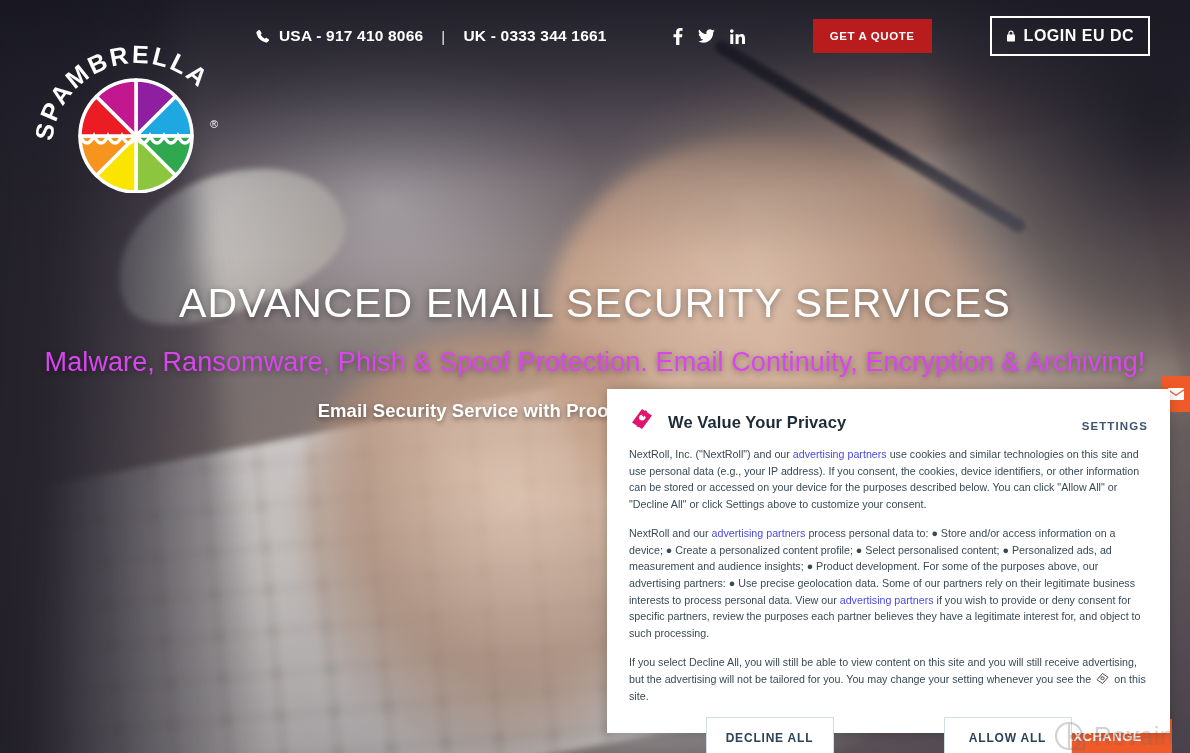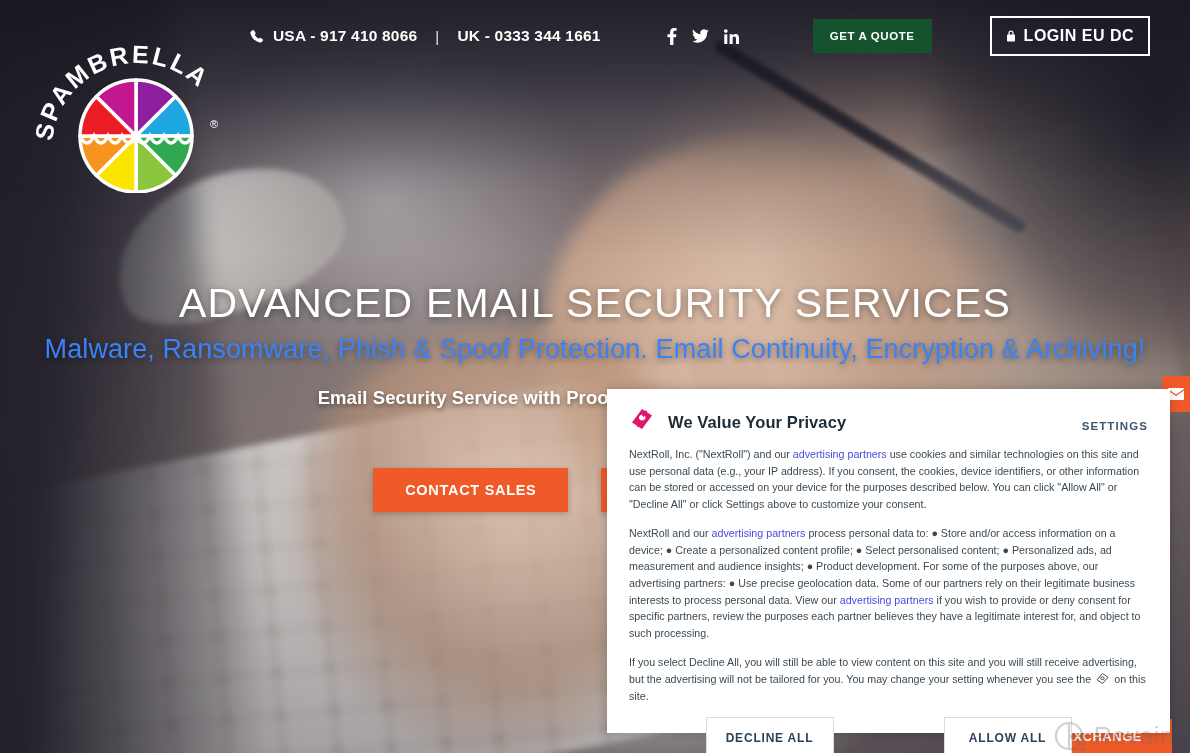--- a/index.html
+++ b/index.html
@@ -84,21 +84,21 @@
     z-index: 20;
     gap: 44px;
   }
   .phone-group { display:flex; align-items:center; color:#fff; font-size:15.5px; font-weight:bold; letter-spacing:.2px; }
   .phone-icon { width:15px; height:15px; margin-right:9px; display:inline-block; color:#fff; }
   .phone-icon svg { display:block; width:15px; height:15px; fill:#fff; }
   .divider-pipe { margin:0 18px; color:#e6e6ea; font-weight:400; font-size:15px; }
   .social { display:flex; align-items:center; gap:15px; margin-left:22px; }
   .social svg { display:block; fill:#fff; }
   .btn-quote {
-    margin-left:30px; background:#14532d; color:#fff; font-size:11.5px; font-weight:bold;
+    margin-left:24px; background:#b91c1c; color:#fff; font-size:11.5px; font-weight:bold;
     letter-spacing:.6px; padding:11px 17px; border:none; cursor:pointer; white-space:nowrap;
   }
   .btn-login {
     margin-left:14px; background:transparent; color:#fff; font-size:16px; font-weight:bold;
     letter-spacing:.5px; padding:9px 14px; border:2px solid #fff; cursor:pointer;
     display:flex; align-items:center; gap:8px; white-space:nowrap;
   }
   .lock-ico svg { display:block; fill:#fff; }
 
   
@@ -118,21 +118,21 @@
   .nav-search { margin-left:26px; cursor:pointer; }
   .nav-search svg { display:block; fill:#fff; }
 
   
   .hero-text { position:absolute; left:0; top:280px; width:1190px; text-align:center; z-index:15; }
   .hero-h1 {
     color:#fff; font-size:41px; font-weight:400; letter-spacing:1.2px; line-height:1.15;
     text-shadow: 0 2px 7px rgba(0,0,0,.42);
   }
   .hero-h2 {
-    margin-top:7px; color:#3b82f6; font-size:27px; font-weight:400; letter-spacing:.1px;
+    margin-top:20px; color:#d946ef; font-size:27px; font-weight:400; letter-spacing:.1px;
     text-shadow: 0 2px 6px rgba(0,0,0,.42);
   }
   .hero-h3 {
     margin-top:22px; color:#fff; font-size:18.5px; font-weight:bold; letter-spacing:.1px;
     text-shadow: 0 2px 5px rgba(0,0,0,.45);
   }
   .hero-btns { position:absolute; left:0; top:468px; width:1190px; display:flex; justify-content:center; gap:33px; z-index:15; }
   .hero-btn {
     background:#f05a28; color:#fff; border:none; cursor:pointer;
     font-size:14.5px; font-weight:bold; letter-spacing:.7px; padding:14px 32px;
@@ -276,24 +276,20 @@
 
   </div>
 
 
   <div class="hero-text">
     <div class="hero-h1">ADVANCED EMAIL SECURITY SERVICES</div>
     <div class="hero-h2">Malware, Ransomware, Phish &amp; Spoof Protection. Email Continuity, Encryption &amp; Archiving!</div>
     <div class="hero-h3">Email Security Service with Proofpoint Real-Time Email Threat</div>
   </div>
 
-  <div class="hero-btns">
-    <button class="hero-btn">CONTACT SALES</button>
-    <button class="hero-btn">FREE 30-DAY TRIAL</button>
-  </div>
 
   <div class="mail-tab">
     <span>
       <svg width="16" height="12" viewBox="0 0 16 12">
           <path d="M1 0h14a1 1 0 0 1 1 1L8 6.5.0 1a1 1 0 0 1 1-1zM0 2.6 8 8l8-5.4V11a1 1 0 0 1-1 1H1a1 1 0 0 1-1-1V2.6z"></path>
         </svg>
     </span>
   </div>
 
   <div class="sticky-sales">SALES / EXCHANGE</div>

